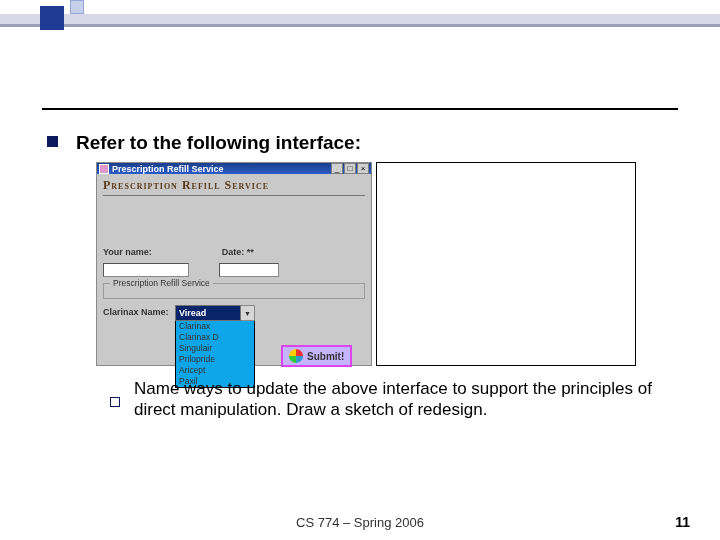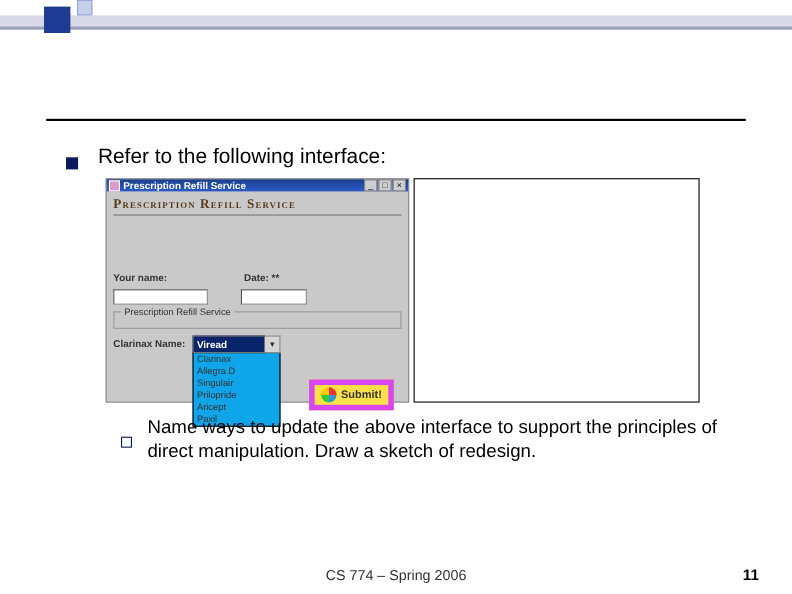--- a/index.html
+++ b/index.html
@@ -9,21 +9,21 @@
   
   .deco { position: absolute; top: 0; left: 0; width: 720px; height: 30px; }
   .light-strip { position: absolute; top: 14px; left: 0; width: 720px; height: 10px; background: #d8d8e8; }
   .dark-strip { position: absolute; top: 24px; left: 0; width: 720px; height: 3px; background: #9aa0b7; }
   .sq-big   { position: absolute; top: 6px; left: 40px; width: 24px; height: 24px; background: #1f3a93; }
   .sq-small { position: absolute; top: 0px; left: 70px; width: 14px; height: 14px; background: #c7d0eb; border:1px solid #98a6d8; }
 
   .title { position: absolute; top: 50px; left: 42px; font-size: 42px; font-weight: 400; }
   .hr { position: absolute; top: 108px; left: 42px; width: 636px; height: 2px; background: #000; }
 
-  .bullet-row { position: absolute; top: 132px; left: 60px; display: flex; align-items: flex-end; gap: 18px; }
+  .bullet-row { position: absolute; top: 132px; left: 47px; display: flex; align-items: flex-start; gap: 18px; font-weight: bold; }
   .sq-bullet { width: 11px; height: 11px; background: #0a1a5c; flex: none; margin-top: 4px; }
   .bullet-text { font-size: 19px; }
 
   
   .embed-wrap { position: absolute; top: 162px; left: 96px; width: 540px; height: 158px; display: flex; justify-content: flex-end; }
   .app { width: 276px; height: 204px; background: #c9c9c9; border: 1px solid #8a8a8a; font-family: Tahoma, Arial, sans-serif; font-size: 9px; color: #000; display:flex; flex-direction:column; }
   .titlebar { height: 16px; background: linear-gradient(#1b3f8b, #2a5bc7); display:flex; align-items:center; justify-content:space-between; padding: 0 2px; }
   .titlebar-left { display:flex; align-items:center; gap:3px; }
   .tb-icon { width:10px; height:10px; background:#d9c; border:1px solid #fff; }
   .tb-title { color:#fff; font-size:9px; font-weight:bold; }
@@ -36,21 +36,21 @@
   .row { display:flex; align-items:center; height:18px; }
   .lbl { font-weight:bold; }
   .inset-field { background:#fff; border:1px solid #888; border-top-color:#555; border-left-color:#555; height:14px; }
   .groupbox { border:1px solid #9a9a9a; margin-top:4px; padding: 8px 6px 6px; position:relative; }
   .group-legend { position:absolute; top:-6px; left:6px; background:#c9c9c9; padding:0 3px; font-size:8.5px; }
   .dropdown { display:flex; height:16px; }
   .dropdown .val { flex:1; background:#0a246a; color:#fff; font-weight:bold; border:1px solid #737373; font-size:9px; padding:0 3px; display:flex; align-items:center; }
   .dropdown .arrow { width:14px; background:#d6d6d6; border:1px solid #888; border-left:none; display:flex; align-items:center; justify-content:center; font-size:7px; }
   .dropdown-list { width:80px; background:#0ea5e9; border:1px solid #000; font-size:8.5px; margin-top:-1px; }
   .dropdown-list div { padding:0 3px; height:11px; line-height:11px; }
-  .submit-btn { display:inline-flex; align-items:center; gap:4px; border:5px solid #d946ef; background:#fde047; padding:2px 6px; font-size:10px; font-weight:bold; }
+  .submit-btn { display:inline-flex; align-items:center; gap:4px; border:2px solid #d946ef; background:#c4b5fd; padding:2px 6px; font-size:10px; font-weight:bold; }
   .submit-icon { width:14px; height:14px; background: conic-gradient(#e33 0 90deg, #39c 90deg 180deg, #3c3 180deg 270deg, #fc0 270deg 360deg); border-radius:50%; }
   .hint-row { font-size:8.5px; font-weight:bold; margin-top:auto; padding-top:3px; }
 
   .blank-panel { width: 260px; height: 204px; margin-left: 4px; background:#fff; border:1px solid #000; }
 
   .sub-bullet-row { position: absolute; top: 378px; left: 110px; width: 560px; display:flex; align-items:center; gap:14px; }
   .hollow-sq { width:10px; height:10px; border:1.5px solid #0a1a5c; flex:none; margin-top:5px; }
   .sub-text { font-size:17px; line-height:1.25; }
 
   .footer { position: absolute; bottom: 18px; left: 0; width: 720px; display:flex; align-items:center; }
@@ -112,21 +112,21 @@
 
         <div class="row" style="height:auto; margin-top:6px; align-items:flex-start;">
           <span class="lbl" style="width:72px; padding-top:2px;">Clarinax Name:</span>
           <div>
             <div class="dropdown" style="width:80px">
               <div class="val">Viread</div>
               <div class="arrow">▼</div>
             </div>
             <div class="dropdown-list">
               <div>Clarinax</div>
-              <div>Allegra D</div>
+              <div>Clarinax D</div>
               <div>Singulair</div>
               <div>Prilopride</div>
               <div>Aricept</div>
               <div>Paxil</div>
             </div>
           </div>
           <div style="margin-left:26px; margin-top:40px;">
             <div class="submit-btn">
               <div class="submit-icon"></div>
               <span>Submit!</span>

